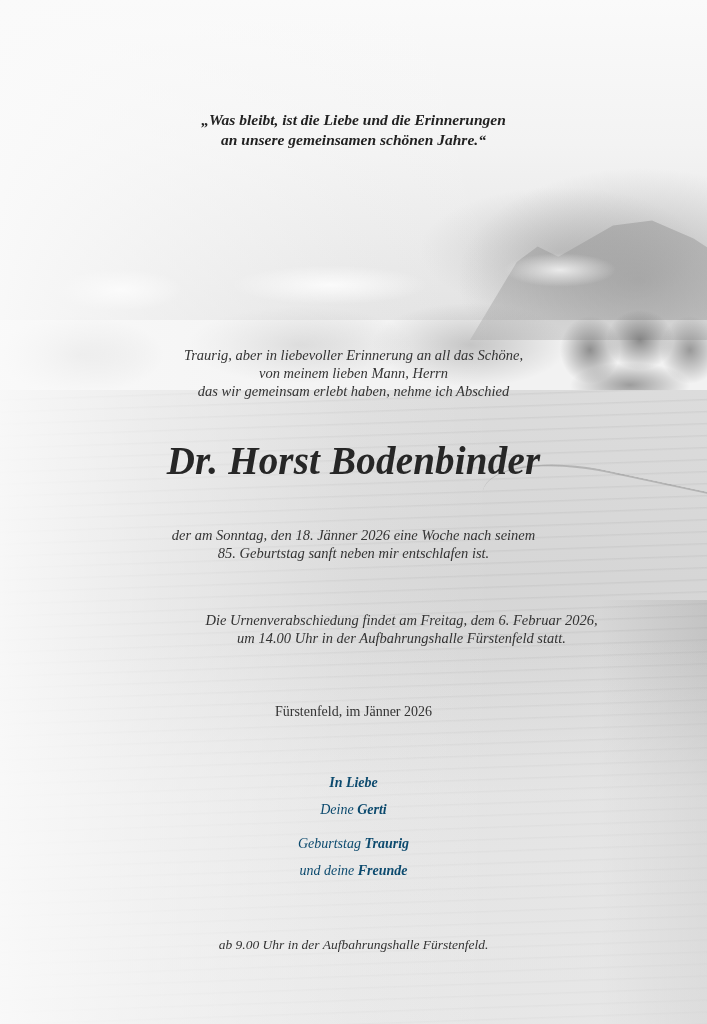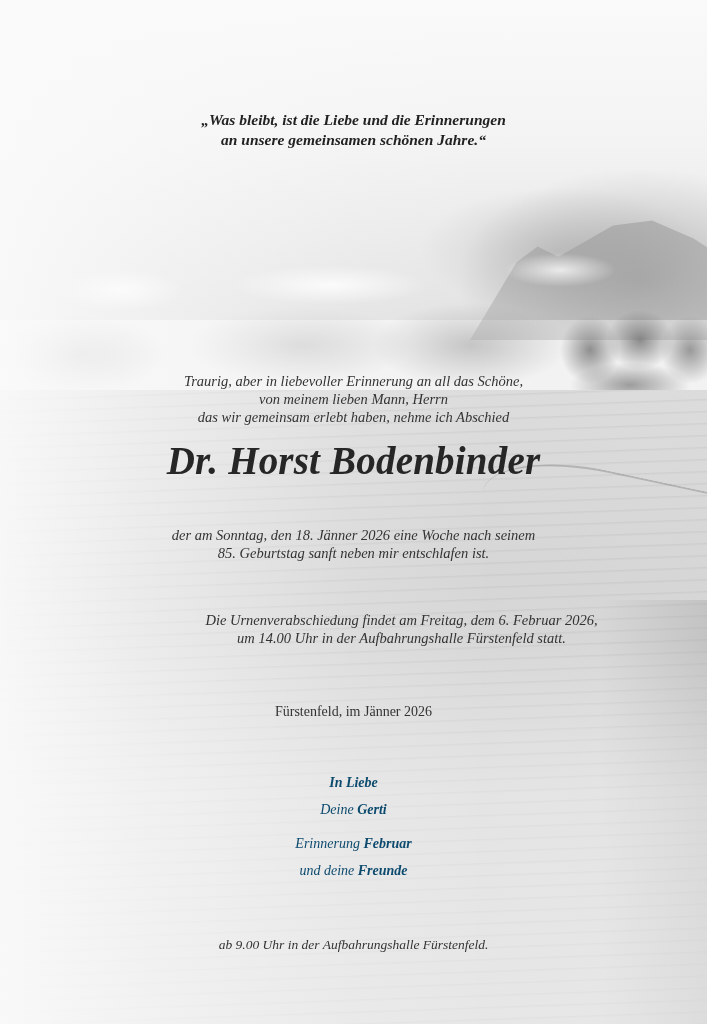--- a/index.html
+++ b/index.html
@@ -122,21 +122,20 @@
       color: #222;
     }
     .quote span { display: block; }
 
     .intro {
       top: 346px;
       font-style: italic;
       font-size: 14.5px;
       line-height: 18px;
       color: #333;
-      margin-top: 26px;
     }
     .intro span { display: block; }
 
     .name {
       top: 437px;
       font-style: italic;
       font-weight: bold;
       font-size: 39px;
       line-height: 48px;
       color: #262626;
@@ -241,22 +240,22 @@
 
     <div class="block signoff">
       <span class="line l1">
         <b>In Liebe</b>
       </span>
       <span class="line l2">
         <span>Deine</span>
         <b>Gerti</b>
       </span>
       <span class="line l3">
-        <span>Erinnerung</span>
-        <b>Februar</b>
+        <span>Geburtstag</span>
+        <b>Traurig</b>
       </span>
       <span class="line l4">
         <span>und deine</span>
         <b>Freunde</b>
       </span>
     </div>
 
     <div class="block viewing">
       <span>ab 9.00 Uhr in der Aufbahrungshalle Fürstenfeld.</span>
     </div>

